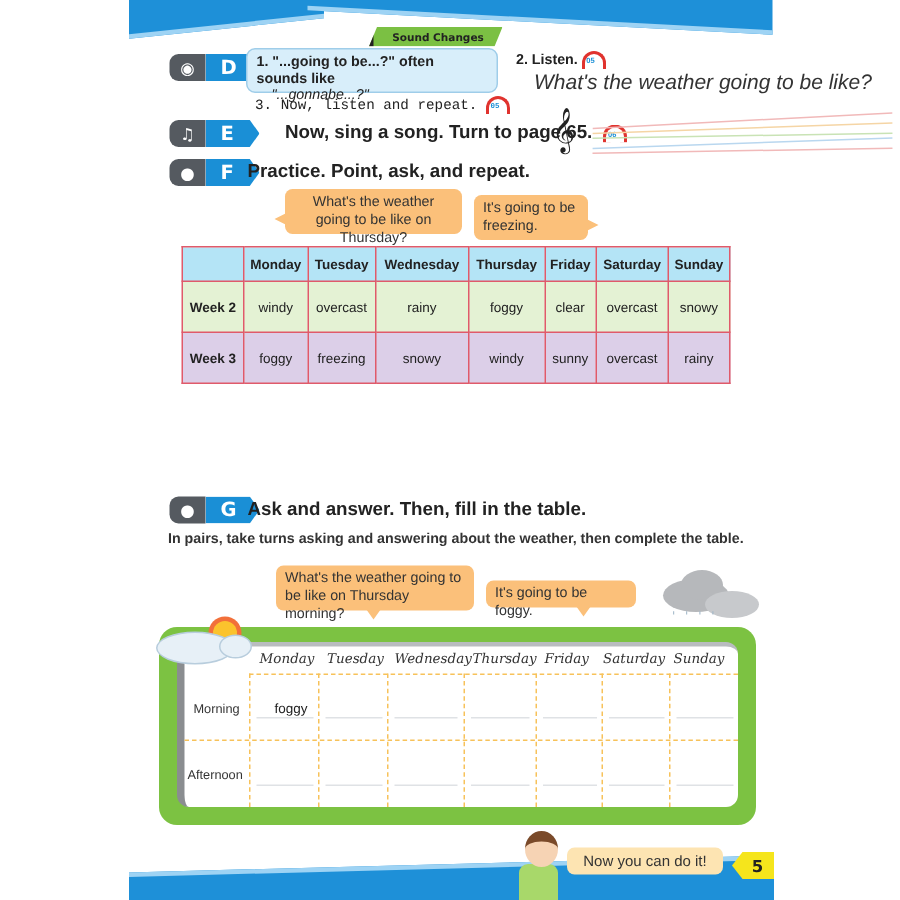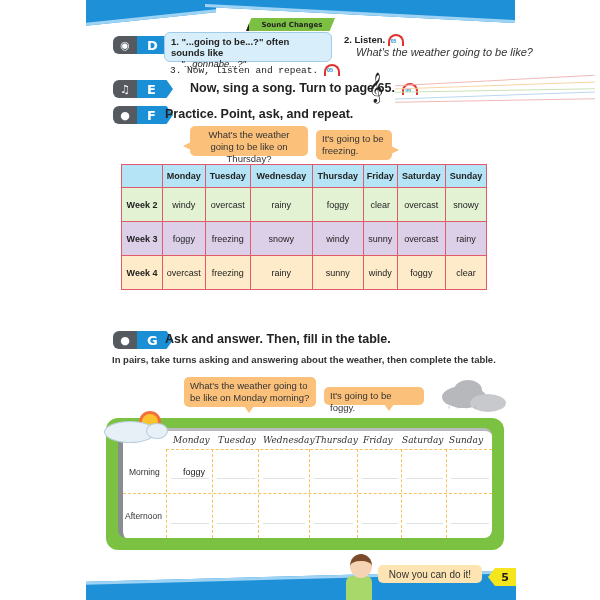--- a/index.html
+++ b/index.html
@@ -81,21 +81,21 @@
 </div>
 <div class="sound-tab">Sound Changes</div>
 <div class="d-box">
   <div class="l1">1. "...going to be...?" often sounds like</div>
   <div class="l2">"...gonnabe...?"</div>
 </div>
 <div class="abs" style="left:344px; top:34px; font-size:9.5px; font-weight:bold; font-family:'Liberation Sans',sans-serif;">
   <span>2. Listen.</span>
   <span class="headphone"><span class="num">05</span></span>
 </div>
-<div class="abs" style="left:356px; top:46px; font-size:11px; font-style:italic; color:#333; font-family:'Liberation Sans',sans-serif;">What's the weather going to be like?</div>
+<div class="abs" style="left:356px; top:46px; font-size:14px; font-style:italic; color:#333; font-family:'Liberation Sans',sans-serif;">What's the weather going to be like?</div>
 <div class="abs" style="left:170px; top:64px; font-size:9.5px; font-family:Liberation Mono, monospace;">
   <span>3. Now, listen and repeat.</span>
   <span class="headphone"><span class="num">05</span></span>
 </div>
 
 <div class="badge" style="left:113px; top:80px;">
   <div class="icon-part">♫</div>
   <div class="letter-part">E</div>
 </div>
 <div class="sec-title" style="left:165px; top:81px;padding-left:25px;">
@@ -144,41 +144,31 @@
   <tr class="r3">
     <td class="rowh">Week 3</td>
     <td>foggy</td>
     <td>freezing</td>
     <td>snowy</td>
     <td>windy</td>
     <td>sunny</td>
     <td>overcast</td>
     <td>rainy</td>
   </tr>
-  <tr class="r4">
-    <td class="rowh">Week 4</td>
-    <td>overcast</td>
-    <td>freezing</td>
-    <td>rainy</td>
-    <td>sunny</td>
-    <td>windy</td>
-    <td>foggy</td>
-    <td>clear</td>
-  </tr>
 </tbody>
   </table>
 
 <div class="badge" style="left:113px; top:331px;">
   <div class="icon-part">●</div>
   <div class="letter-part">G</div>
 </div>
 <div class="sec-title" style="left:165px; top:332px;">Ask and answer. Then, fill in the table.</div>
 <div class="instr">In pairs, take turns asking and answering about the weather, then complete the table.</div>
 
-<div class="bubble tail-b" style="left:184px; top:377px; width:132px; height:30px;">What's the weather going to be like on Monday morning?</div>
+<div class="bubble tail-b" style="left:184px; top:377px; width:132px; height:30px;">What's the weather going to be like on Thursday morning?</div>
 <div class="bubble tail-b" style="left:324px; top:387px; width:100px; height:18px;">It's going to be foggy.</div>
 
 <div>
   <div class="rain-cloud" style="left:442px; top:386px; width:44px; height:22px;"></div>
   <div class="rain-cloud" style="left:454px; top:380px; width:28px; height:20px;"></div>
   <div class="rain-cloud" style="left:470px; top:394px; width:36px; height:18px; background:#c7c9cc;"></div>
   <div class="abs" style="left:448px; top:406px; font-size:8px; color:#9fb6c8; letter-spacing:2px;">' ' ' '</div>
 </div>
 
 <div class="green-frame">

